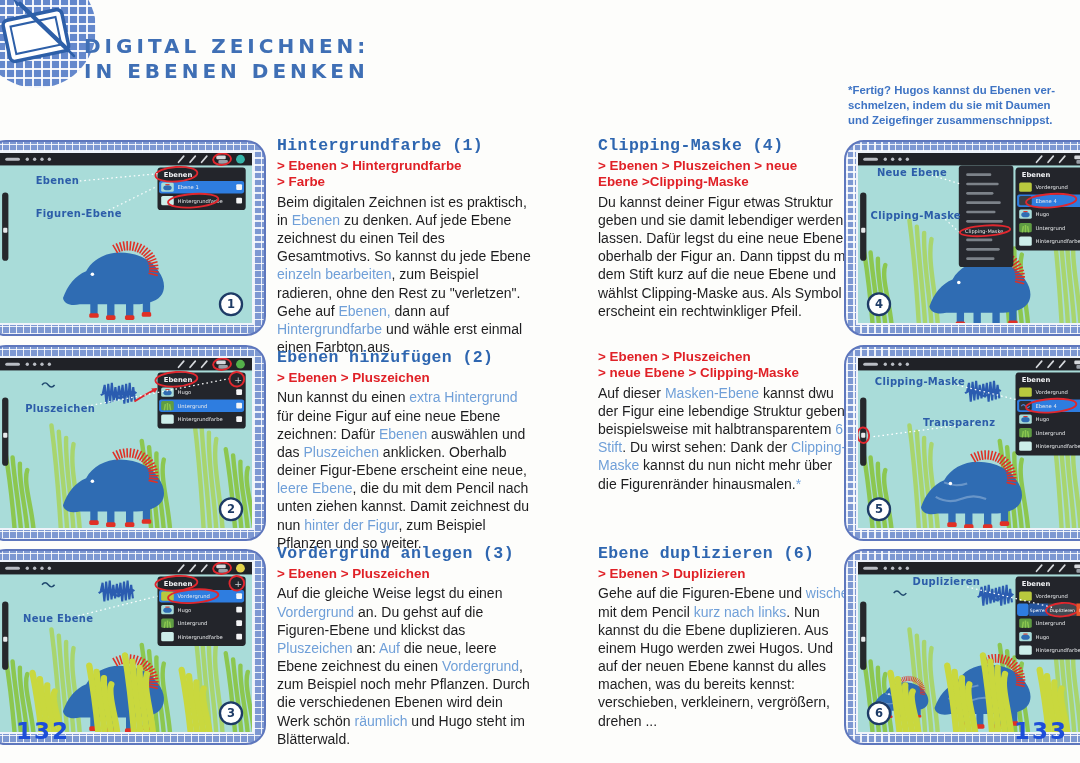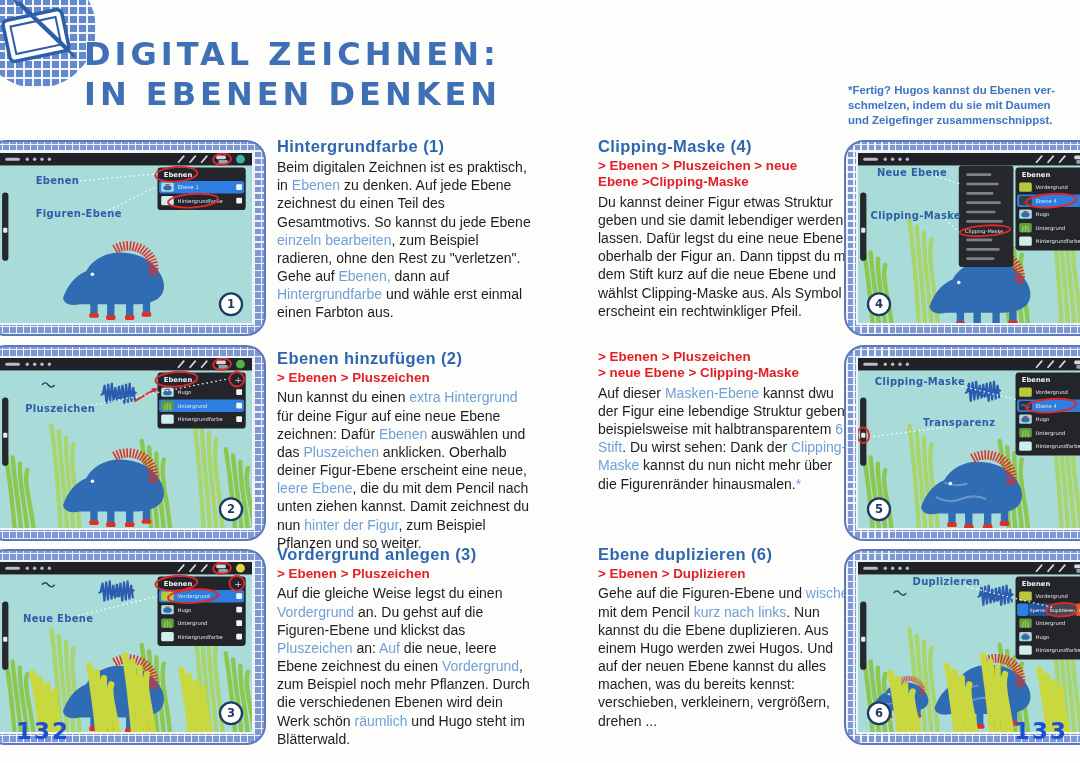--- a/index.html
+++ b/index.html
@@ -6,28 +6,28 @@
   .page{position:relative;width:1080px;height:763px;overflow:hidden;background:#fdfdfb;
         font-family:"Liberation Sans",sans-serif}
   .hand{font-family:"DejaVu Sans",sans-serif;font-weight:bold}
 
   
   .logo{position:absolute;left:-22px;top:-30px;width:118px;height:118px;border-radius:50%;
         background-color:#6488cc;
         background-image:repeating-linear-gradient(0deg,rgba(255,255,255,.9) 0 2px,transparent 2px 9px),
                          repeating-linear-gradient(90deg,rgba(255,255,255,.9) 0 2px,transparent 2px 9px);}
   .tablet{position:absolute;left:14px;top:24px;width:92px;height:74px}
-  .title{position:absolute;left:84px;top:34px;color:#3f6fb5;font-size:32px;letter-spacing:4px;line-height:1.25}
+  .title{position:absolute;left:84px;top:34px;color:#3f6fb5;font-size:20px;letter-spacing:4px;line-height:1.25}
   .title .l2{}
   .note{position:absolute;left:848px;top:83px;width:210px;color:#3f74c4;font-size:11.4px;line-height:1.32;font-weight:bold}
 
   
   .sec{position:absolute;width:256px}
   .sec h3{margin:0 0 2px 0;color:#2e66b0;font-size:16.5px;letter-spacing:.4px;line-height:1.15;
-          font-family:Liberation Sans, sans-serif}
+          font-family:Liberation Mono, monospace}
   .crumbs{color:#e02127;font-weight:bold;font-size:13.4px;line-height:1.22;margin-bottom:2px}
   .bodytext{color:#1d1d1f;font-size:14px;line-height:1.30}
   .bodytext .blu{color:#6f9fd8}
 
   
   .fig{position:absolute;width:280px;height:196px;border-radius:20px;
        background-color:#7d98d2;border:2px solid #5e77bd;box-sizing:border-box;
        background-image:repeating-linear-gradient(0deg,rgba(255,255,255,.85) 0 1.5px,transparent 1.5px 7px),
                         repeating-linear-gradient(90deg,rgba(255,255,255,.85) 0 1.5px,transparent 1.5px 7px);}
   .screen{position:absolute;left:10px;top:9px;right:10px;bottom:9px;border:2px solid #eef3fa;
@@ -59,20 +59,21 @@
   </div>
 
   <div class="note">
     <div>*Fertig? Hugos kannst du Ebenen ver-</div>
     <div>schmelzen, indem du sie mit Daumen</div>
     <div>und Zeigefinger zusammenschnippst.</div>
   </div>
 
   <section class="sec" style="left:277px;top:137px">
       <h3>Hintergrundfarbe (1)</h3>
+      <div class="crumbs">&gt; Ebenen &gt; Hintergrundfarbe<br>&gt; Farbe</div>
       <div class="bodytext"><span>Beim digitalen Zeichnen ist es praktisch, in </span><span class="blu">Ebenen</span><span> zu denken. Auf jede Ebene zeichnest du einen Teil des Gesamtmotivs. So kannst du jede Ebene </span><span class="blu">einzeln bearbeiten</span><span>, zum Beispiel radieren, ohne den Rest zu "verletzen". Gehe auf </span><span class="blu">Ebenen,</span><span> dann auf </span><span class="blu">Hintergrundfarbe</span><span> und wähle erst einmal einen Farbton aus.</span></div>
     </section>
   <section class="sec" style="left:277px;top:349px">
       <h3>Ebenen hinzufügen (2)</h3>
       <div class="crumbs">&gt; Ebenen &gt; Pluszeichen</div>
       <div class="bodytext"><span>Nun kannst du einen </span><span class="blu">extra Hintergrund</span><span> für deine Figur auf eine neue Ebene zeichnen: Dafür </span><span class="blu">Ebenen</span><span> auswählen und das </span><span class="blu">Pluszeichen</span><span> anklicken. Oberhalb deiner Figur-Ebene erscheint eine neue, </span><span class="blu">leere Ebene</span><span>, die du mit dem Pencil nach unten ziehen kannst. Damit zeichnest du nun </span><span class="blu">hinter der Figur</span><span>, zum Beispiel Pflanzen und so weiter.</span></div>
     </section>
   <section class="sec" style="left:277px;top:545px">
       <h3>Vordergrund anlegen (3)</h3>
       <div class="crumbs">&gt; Ebenen &gt; Pluszeichen</div>

